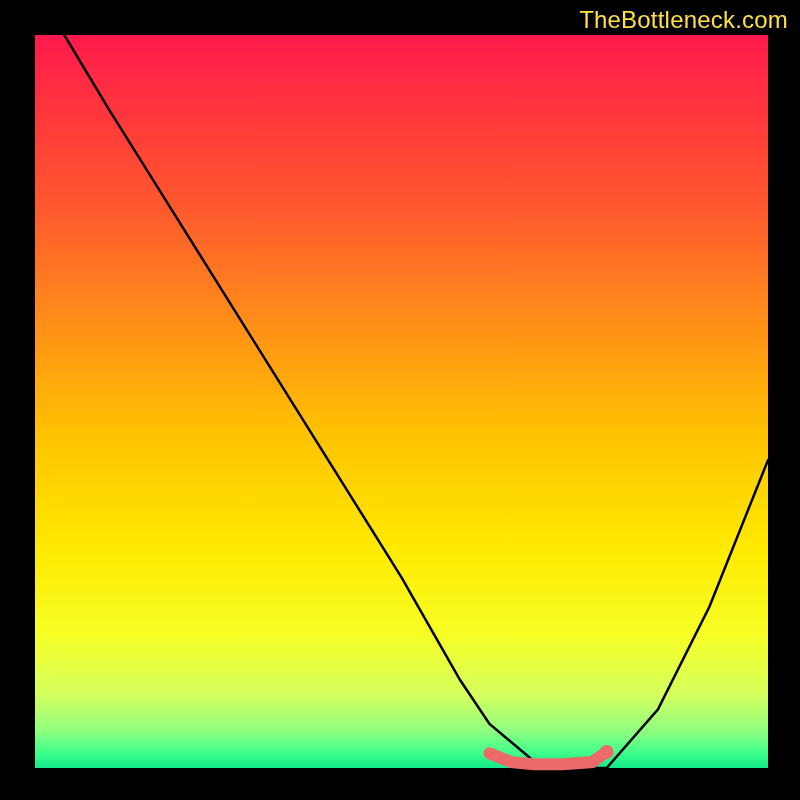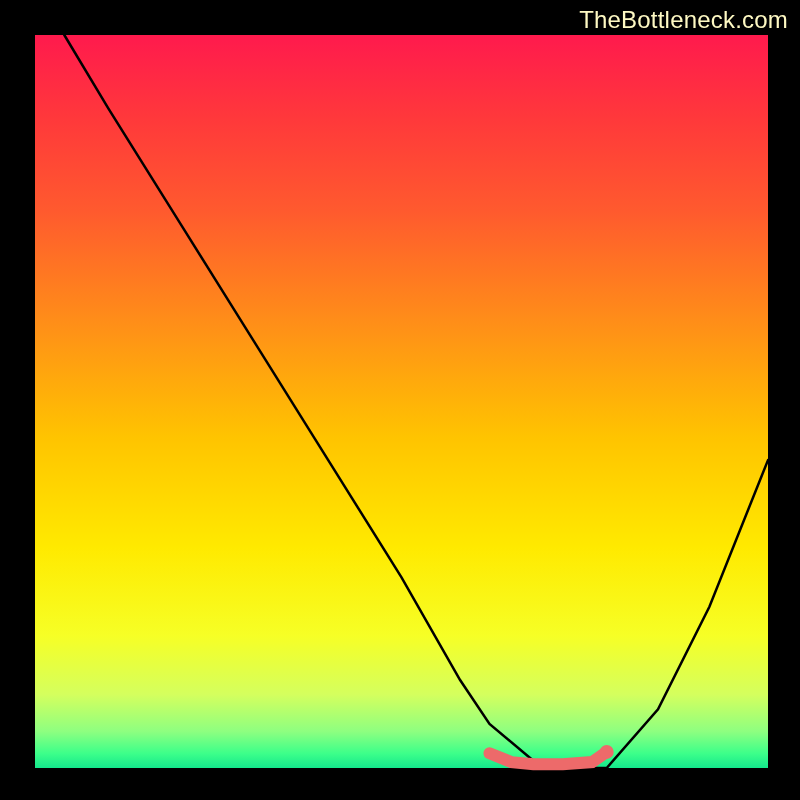--- a/index.html
+++ b/index.html
@@ -35,21 +35,21 @@
       #d4ff5e 90%,
       #8eff80 95%,
       #3dff8a 98%,
       #14e88c 100%
     );
   }
   .watermark {
     position: absolute;
     top: 6px;
     right: 12px;
-    color: #fef9c3;
+    color: #fde047;
     font-size: 24px;
     font-weight: 400;
     letter-spacing: 0.2px;
     user-select: none;
   }
   svg.curve {
     position: absolute;
     left: 0;
     top: 0;
     width: 733px;

